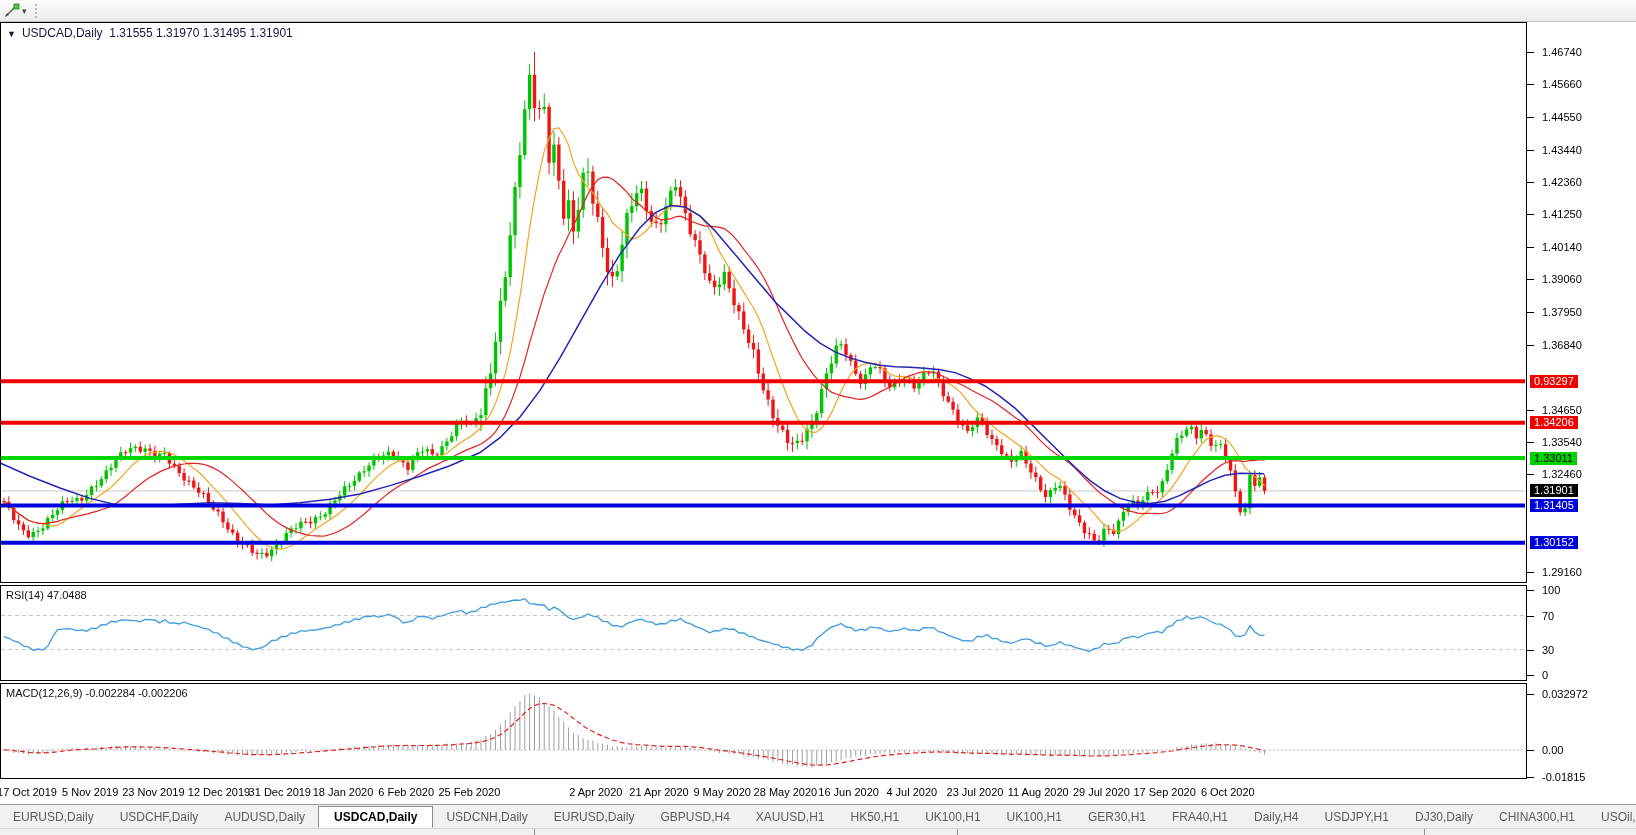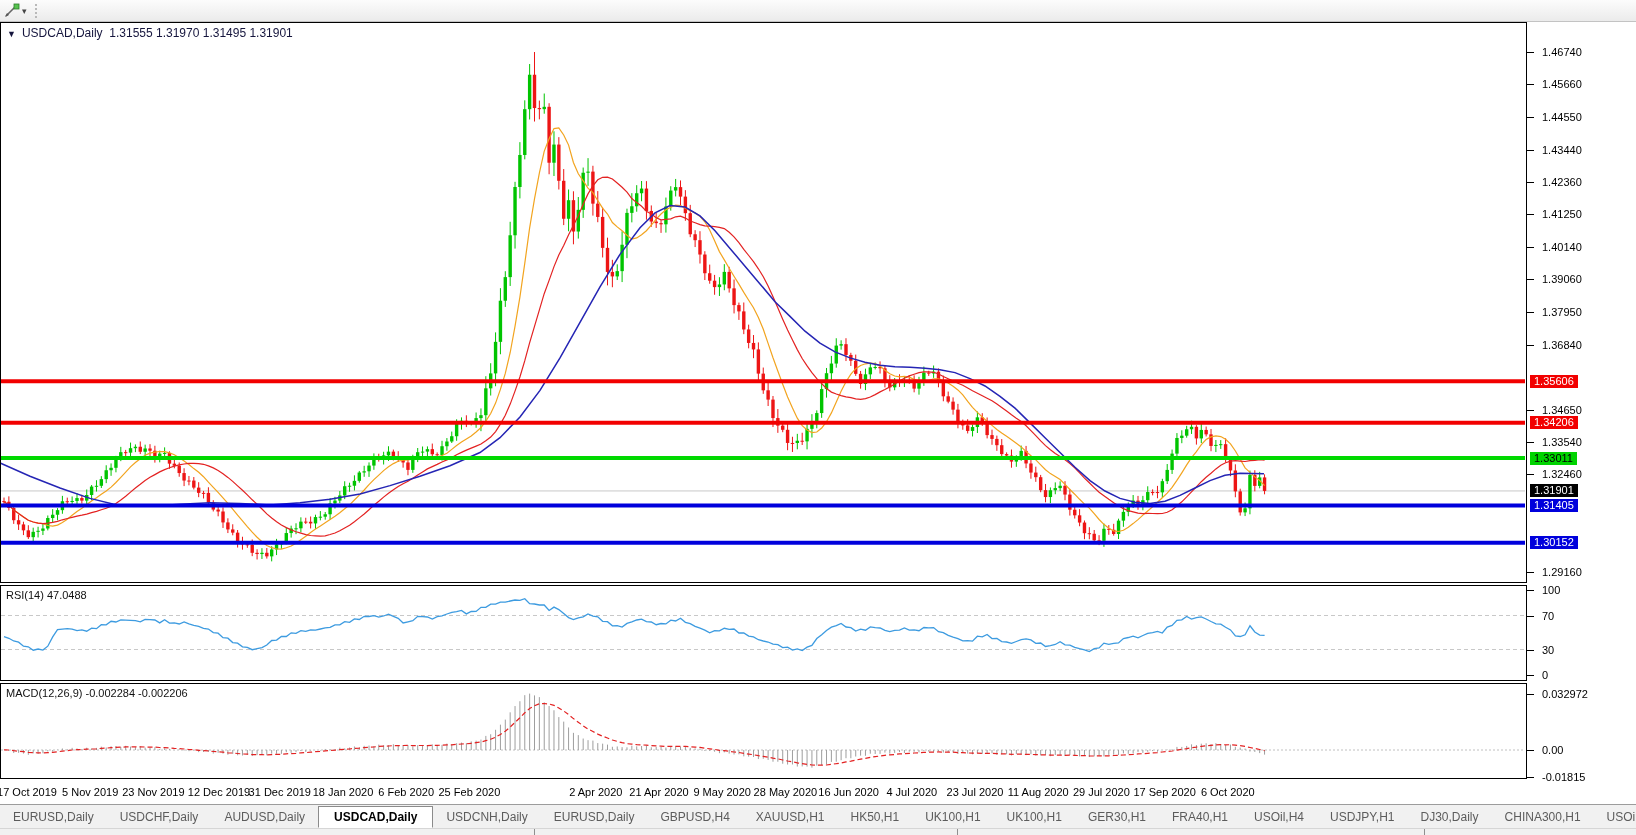--- a/index.html
+++ b/index.html
@@ -894,21 +894,21 @@
     <div class="ax-dash" style="top: 344.842px;"></div>
     <div class="ax-tick" style="top: 338.842px;">1.36840</div>
     <div class="ax-dash" style="top: 409.622px;"></div>
     <div class="ax-tick" style="top: 403.622px;">1.34650</div>
     <div class="ax-dash" style="top: 442.456px;"></div>
     <div class="ax-tick" style="top: 436.456px;">1.33540</div>
     <div class="ax-dash" style="top: 474.402px;"></div>
     <div class="ax-tick" style="top: 468.402px;">1.32460</div>
     <div class="ax-dash" style="top: 572.016px;"></div>
     <div class="ax-tick" style="top: 566.016px;">1.29160</div>
-    <div class="ax-badge" style="top: 374.844px; background: rgb(242, 0, 0); color: rgb(255, 255, 255);">1.35606</div>
+    <div class="ax-badge" style="top: 374.844px; background: rgb(242, 0, 0); color: rgb(255, 255, 255);">0.93297</div>
     <div class="ax-badge" style="top: 416.256px; background: rgb(242, 0, 0); color: rgb(255, 255, 255);">1.34206</div>
     <div class="ax-badge" style="top: 451.604px; background: rgb(0, 211, 0); color: rgb(0, 0, 0);">1.33011</div>
     <div class="ax-badge" style="top: 484.438px; background: rgb(0, 0, 0); color: rgb(255, 255, 255);">1.31901</div>
     <div class="ax-badge" style="top: 499.109px; background: rgb(0, 0, 220); color: rgb(255, 255, 255);">1.31405</div>
     <div class="ax-badge" style="top: 536.173px; background: rgb(0, 0, 220); color: rgb(255, 255, 255);">1.30152</div>
     <div class="ax-dash" style="top: 590px;"></div>
     <div class="ax-tick" style="top: 584px;">100</div>
     <div class="ax-dash" style="top: 615.5px;"></div>
     <div class="ax-tick" style="top: 609.5px;">70</div>
     <div class="ax-dash" style="top: 649.5px;"></div>
@@ -963,21 +963,21 @@
     <div class="tab">HK50,H1</div>
     <div class="tab-sep"></div>
     <div class="tab">UK100,H1</div>
     <div class="tab-sep"></div>
     <div class="tab">UK100,H1</div>
     <div class="tab-sep"></div>
     <div class="tab">GER30,H1</div>
     <div class="tab-sep"></div>
     <div class="tab">FRA40,H1</div>
     <div class="tab-sep"></div>
-    <div class="tab">USOil,H4</div>
+    <div class="tab">Daily,H4</div>
     <div class="tab-sep"></div>
     <div class="tab">USDJPY,H1</div>
     <div class="tab-sep"></div>
     <div class="tab">DJ30,Daily</div>
     <div class="tab-sep"></div>
     <div class="tab">CHINA300,H1</div>
     <div class="tab-sep"></div>
     <div class="tab">USOil,H1</div>
   </div>
 <div class="strip" id="status-strip">

